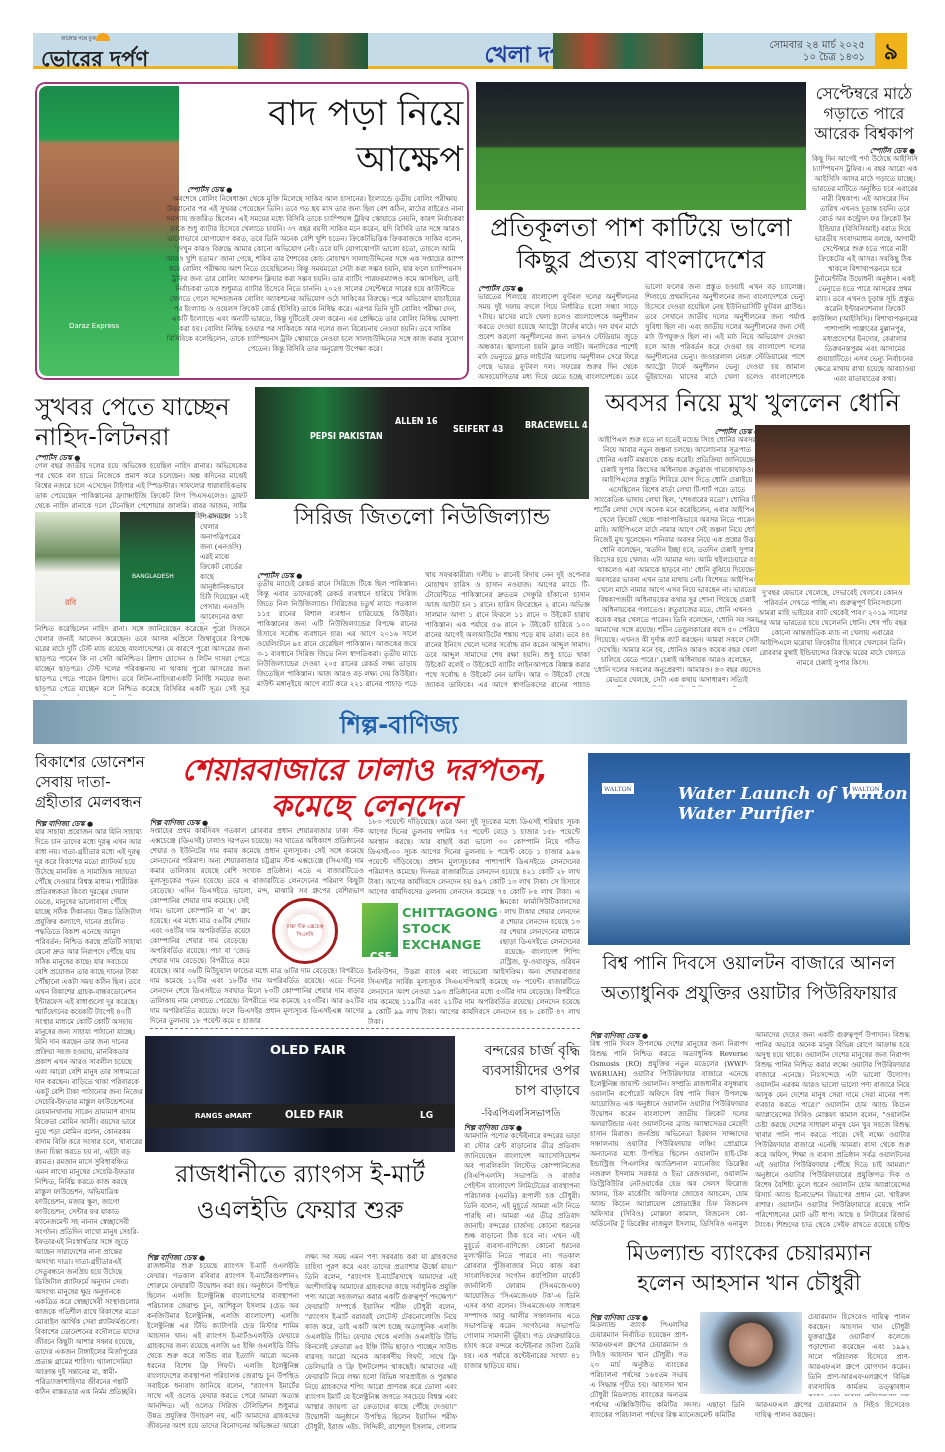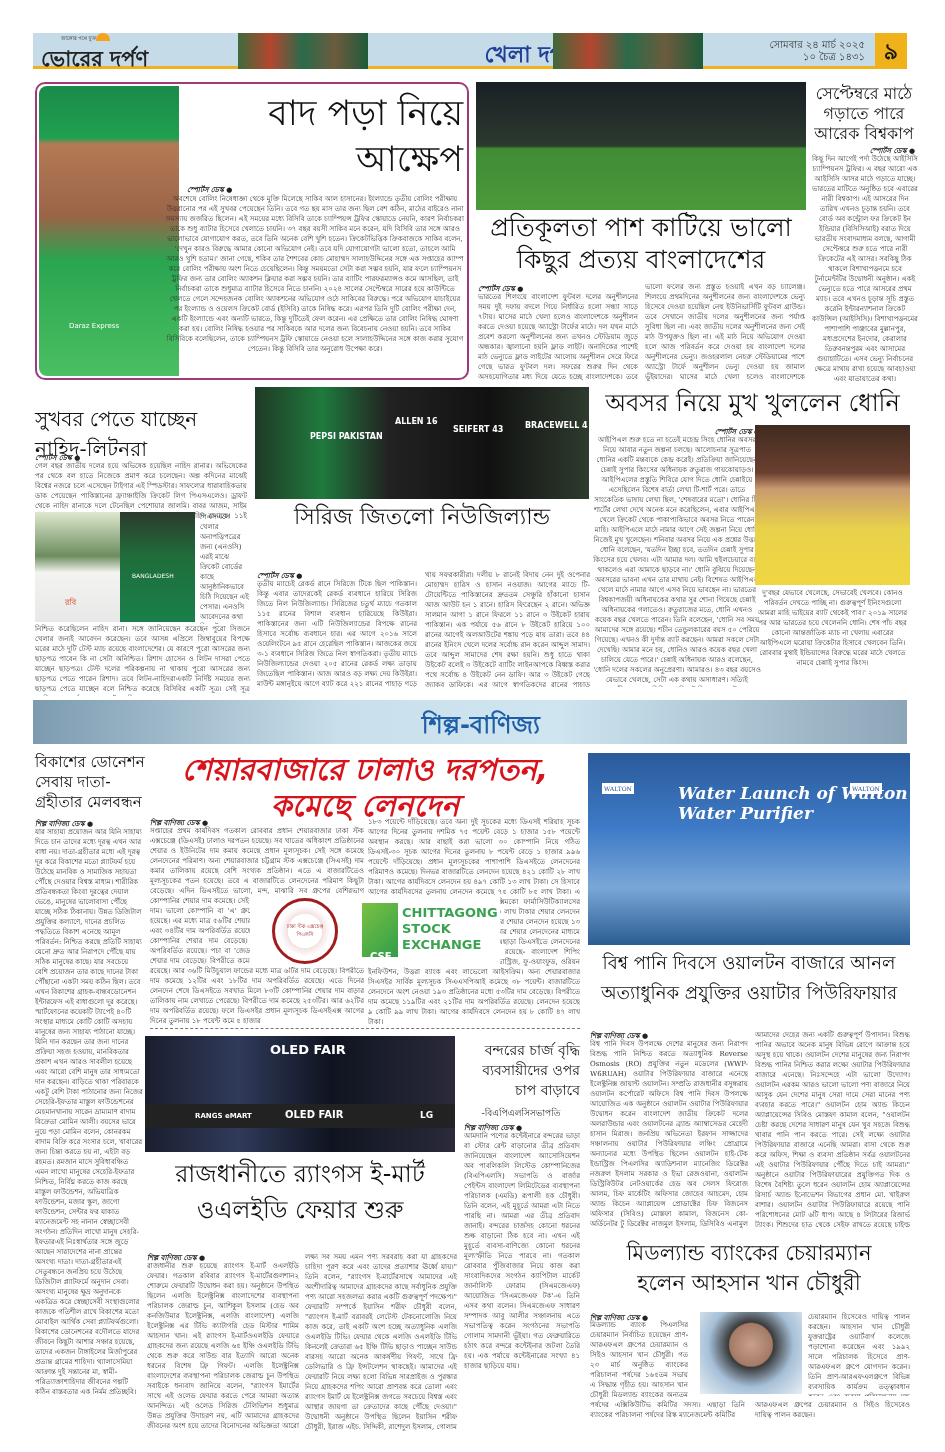--- a/index.html
+++ b/index.html
@@ -12,21 +12,21 @@
 .banner-img{top:0;height:36px;background:linear-gradient(90deg,#3d6a3c,#b4462f,#2a6b4a,#6c5b3d,#1d5b3a);}
 .section-title{left:245px;top:4px;width:300px;text-align:right;font-family:"DejaVu Sans",sans-serif;font-size:22px;color:#1f3f99;font-weight:bold}
 .date{right:42px;top:6px;text-align:right;font-size:10px;line-height:12px;color:#333}
 .pageno{right:0;top:0;width:32px;height:36px;background:#f0b21a;color:#1a1a1a;font-size:22px;font-weight:bold;text-align:center;line-height:36px}
 .boxed{border:2px solid #9c3a7a;border-radius:10px}
 .photo{background:#666;overflow:hidden}
 .hl{font-family:"DejaVu Sans",sans-serif;color:#111;line-height:1.15}
 .byline{font-size:7px;font-style:italic;font-weight:bold;color:#222}
 .body{font-size:7px;line-height:10px;color:#333;text-align:justify}
 .biz-banner{left:33px;top:700px;width:874px;height:44px;background:linear-gradient(90deg,#7d9bb0,#c9dfeb 35%,#cfe6f1 60%,#8ca6b8)}
-.biz-title{left:340px;top:706px;width:200px;text-align:right;font-family:"DejaVu Sans",sans-serif;font-size:24px;color:#1f5ea8;font-weight:bold}
+.biz-title{left:340px;top:706px;width:200px;text-align:left;font-family:"DejaVu Sans",sans-serif;font-size:24px;color:#1f5ea8;font-weight:bold}
 .red-hl{font-family:"DejaVu Sans",sans-serif;font-weight:bold;color:#d8131b;font-size:30px;line-height:36px;font-style:italic}
 .dotrule{border-top:1px dashed #777}
 </style>
 </head>
 <body>
 
 <div class="abs masthead">
   <div class="abs logo">
     <span class="sun"></span>
     <span class="tag">আলোর পথে যুক্ত</span>
@@ -59,21 +59,21 @@
   <div>কিছুর প্রত্যয় বাংলাদেশের</div>
 </div>
 <div class="abs byline" style="left:478px;top:283px">স্পোর্টস ডেস্ক ●</div>
 <div class="abs body" style="left:478px;top:292px;width:160px;height:90px;overflow:hidden">ভারতের শিলংয়ে বাংলাদেশ ফুটবল দলের অনুশীলনের সময় দুই দফায় বদলে গিয়ে নির্ধারিত হলো সন্ধ্যা সাড়ে ৭টায়। ঘাসের মাঠে খেলা হলেও বাংলাদেশকে অনুশীলন করতে দেওয়া হয়েছে অ্যাস্ট্রো টার্ফের মাঠে। দল যখন মাঠে প্রবেশ করলো অনুশীলনের জন্য তখনও স্টেডিয়াম জুড়ে অন্ধকার। জ্বালানো হয়নি ফ্লাড লাইট। অনাদিকের পাশেই মাঠ ভেন্যুতে ফ্লাড লাইটের আলোয় অনুশীলন সেরে ফিরে গেছে ভারত ফুটবল দল। সফরের শুরুর দিন থেকে অসহযোগিতার মধ্য দিয়ে যেতে হচ্ছে বাংলাদেশকে। তবে এই প্রতিকূলতা পাশ কাটিয়ে ম্যাচে</div>
 <div class="abs body" style="left:645px;top:282px;width:160px;height:100px;overflow:hidden">ভালো ফলের জন্য প্রস্তুত হওয়াই এখন বড় চ্যালেঞ্জ। শিলংয়ে প্রথমদিনের অনুশীলনের জন্য বাংলাদেশকে ভেন্যু হিসেবে দেওয়া হয়েছিল নেহু ইউনিভার্সিটি ফুটবল গ্রাউন্ড। তবে সেখানে জাতীয় দলের অনুশীলনের জন্য পর্যাপ্ত সুবিধা ছিল না। এবং জাতীয় দলের অনুশীলনের জন্য সেই মাঠ উপযুক্তও ছিল না। এই মাঠ নিয়ে অভিযোগ দেওয়া হলে আজ পরিবর্তন করে দেওয়া হয় বাংলাদেশ দলের অনুশীলনের ভেন্যু। জওহরলাল নেহরু স্টেডিয়ামের পাশে অ্যাস্ট্রো টার্ফে অনুশীলন ভেন্যু দেওয়া হয় জামাল ভূঁইয়াদের। ঘাসের মাঠে খেলা হলেও বাংলাদেশকে অনুশীলন করতে দেওয়া হয়েছে অ্যাস্ট্রোটার্ফের মাঠে।</div>
 
 <div class="abs hl" style="left:812px;top:84px;width:104px;text-align:center;font-size:16px;line-height:20px">সেপ্টেম্বরে মাঠে গড়াতে পারে আরেক বিশ্বকাপ</div>
 <div class="abs byline" style="left:815px;top:145px;width:100px;text-align:right">স্পোর্টস ডেস্ক ●</div>
 <div class="abs body" style="left:812px;top:154px;width:106px;height:228px;overflow:hidden;text-align:center">কিছু দিন আগেই পর্দা উঠেছে আইসিসি চ্যাম্পিয়নস ট্রফির। এ বছর আরো এক আইসিসি আসর মাঠে গড়াতে যাচ্ছে। ভারতের মাটিতে অনুষ্ঠিত হবে এবারের নারী বিশ্বকাপ। এই আসরের দিন তারিখ এখনও চূড়ান্ত হয়নি। তবে বোর্ড অব কন্ট্রোল ফর ক্রিকেট ইন ইন্ডিয়ার (বিসিসিআই) বরাত দিয়ে ভারতীয় সংবাদমাধ্যম বলছে, আগামী সেপ্টেম্বরে শুরু হতে পারে নারী ক্রিকেটের এই আসর। সবকিছু ঠিক থাকলে বিশাখাপত্তনমে হবে টুর্নামেন্টটির উদ্বোধনী অনুষ্ঠান। একই ভেন্যুতে হতে পারে আসরের প্রথম ম্যাচ। তবে এখনও চূড়ান্ত সূচি প্রস্তুত করেনি ইন্টারন্যাশনাল ক্রিকেট কাউন্সিল (আইসিসি)। বিশাখাপত্তনমের পাশাপাশি পাঞ্জাবের মুল্লানপুর, মধ্যপ্রদেশের ইনদোর, কেরালার তিরুবনন্তপুরম এবং আসামের গুয়াহাটিতে। এসব ভেন্যু নির্বাচনের ক্ষেত্রে মাথায় রাখা হয়েছে আবহাওয়া এবং যাতায়াতের কথা।</div>
 
-<div class="abs hl" style="left:35px;top:404px;width:220px;font-size:20px;line-height:30px">
+<div class="abs hl" style="left:35px;top:392px;width:220px;font-size:24px;line-height:30px">
   <div>সুখবর পেতে যাচ্ছেন</div>
   <div>নাহিদ-লিটনরা</div>
 </div>
 <div class="abs byline" style="left:35px;top:452px">স্পোর্টস ডেস্ক ●</div>
 <div class="abs body" style="left:35px;top:461px;width:212px;height:62px;overflow:hidden">গেল বছর জাতীয় দলের হয়ে অভিষেক হয়েছিল নাহিদ রানার। অভিষেকের পর থেকে বল হাতে নিজেকে প্রমাণ করে চলেছেন। অল্প কদিনের মাঝেই বিশ্বের নজরে চলে এসেছেন টাইগার এই স্পিডস্টার। সাফল্যের ধারাবাহিকতায় ডাক পেয়েছেন পাকিস্তানের ফ্র্যাঞ্চাইজি ক্রিকেট লিগ পিএসএলেও। ড্রাফট থেকে নাহিদ রানাকে দলে টেনেছিল পেশোয়ার জালমি। বাবর আজম, সাইম আইয়ুবদের সঙ্গে একই দলে দেখা যাবে বাংলাদেশের নাহিদ রানাকে। ১১ই এপ্রিল থেকে শুরু হতে যাওয়া এবারের</div>
 <div class="abs photo" style="left:35px;top:512px;width:85px;height:110px;background:linear-gradient(180deg,#dfe7cf,#6b8d5e 40%,#f3f3f0 55%,#e8e8e8)">
   <div class="abs" style="left:30px;top:84px;font-size:8px;color:#d31">রবি</div>
 </div>
 <div class="abs photo" style="left:120px;top:512px;width:75px;height:110px;background:linear-gradient(180deg,#2c3a2e,#1f6d3a 40%,#19804a)">
   <div class="abs" style="left:12px;top:60px;font-size:6px;color:#fff;font-family:'DejaVu Sans',sans-serif">BANGLADESH</div>

